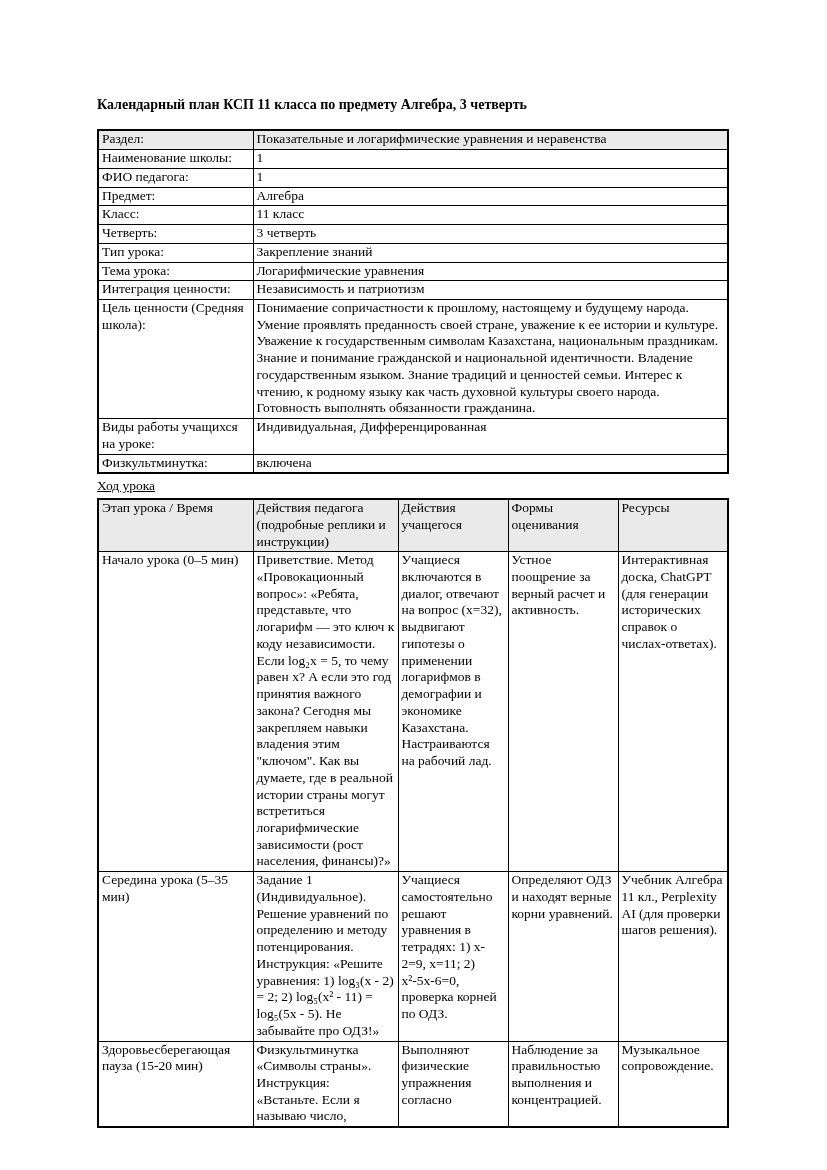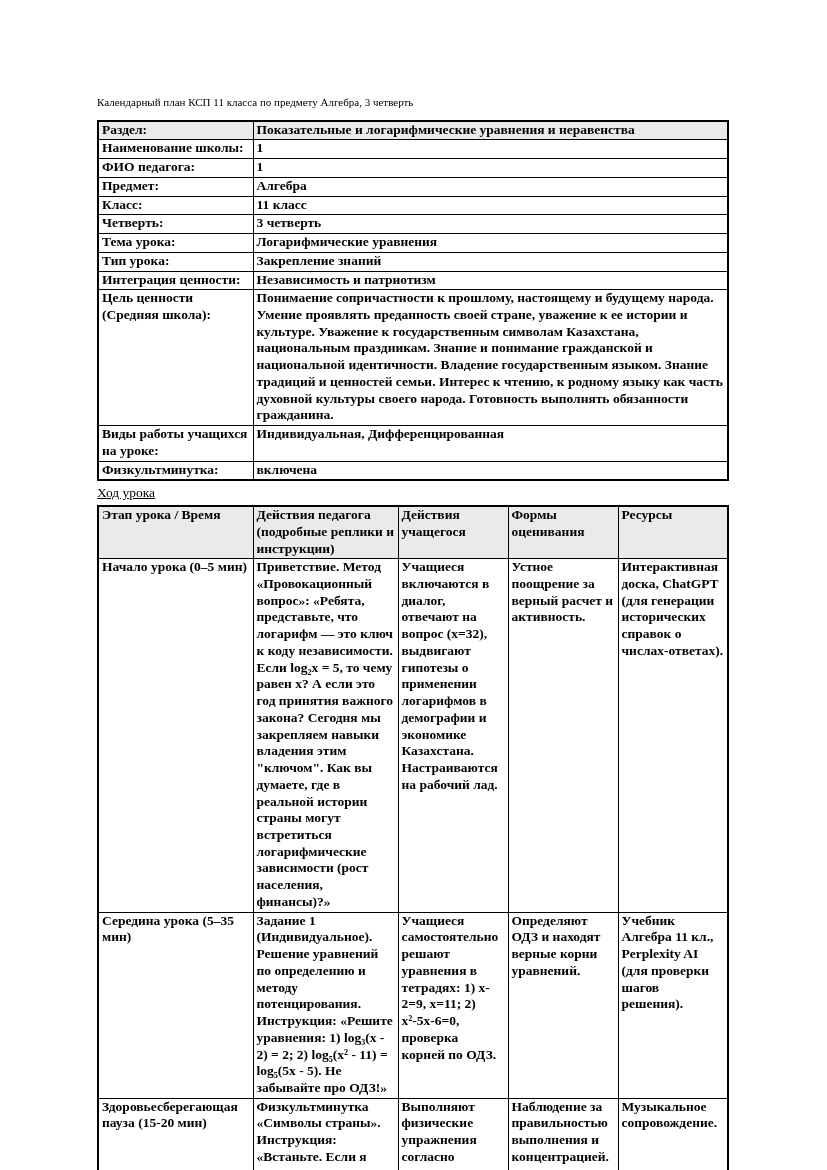--- a/index.html
+++ b/index.html
@@ -17,35 +17,35 @@
     line-height: 1.24;
     color: #000000;
   }
   .page {
     position: absolute;
     left: 97px;
     top: 96px;
     width: 630px;
   }
   .doc-title {
-    margin: 0 0 10px 0;
-    font-weight: normal;
-    font-size: 11px;
+    margin: 0 0 16px 0;
+    font-weight: bold;
+    font-size: 14px;
   }
   table {
     border-collapse: collapse;
     width: 630px;
     table-layout: fixed;
     border: 2px solid #000;
   }
   td, th {
     border: 1px solid #000;
     vertical-align: top;
     padding: 0 3px 1px 3px;
-    font-weight: bold;
+    font-weight: normal;
     text-align: left;
     word-wrap: break-word;
   }
   .hdr-row td, .hdr-row th {
     background: #eaeaea;
   }
   .section-label {
     margin: 4px 0 3px 0;
     text-decoration: underline;
   }
@@ -90,26 +90,26 @@
       </tr>
       <tr>
         <td>Класс:</td>
         <td>11 класс</td>
       </tr>
       <tr>
         <td>Четверть:</td>
         <td>3 четверть</td>
       </tr>
       <tr>
+        <td>Тип урока:</td>
+        <td>Закрепление знаний</td>
+      </tr>
+      <tr>
         <td>Тема урока:</td>
         <td>Логарифмические уравнения</td>
-      </tr>
-      <tr>
-        <td>Тип урока:</td>
-        <td>Закрепление знаний</td>
       </tr>
       <tr>
         <td>Интеграция ценности:</td>
         <td>Независимость и патриотизм</td>
       </tr>
       <tr>
         <td>Цель ценности (Средняя школа):</td>
         <td>Понимаение сопричастности к прошлому, настоящему и будущему народа. Умение проявлять преданность своей стране, уважение к ее истории и культуре. Уважение к государственным символам Казахстана, национальным праздникам. Знание и понимание гражданской и национальной идентичности. Владение государственным языком. Знание традиций и ценностей семьи. Интерес к чтению, к родному языку как часть духовной культуры своего народа. Готовность выполнять обязанности гражданина.</td>
       </tr>
       <tr>

